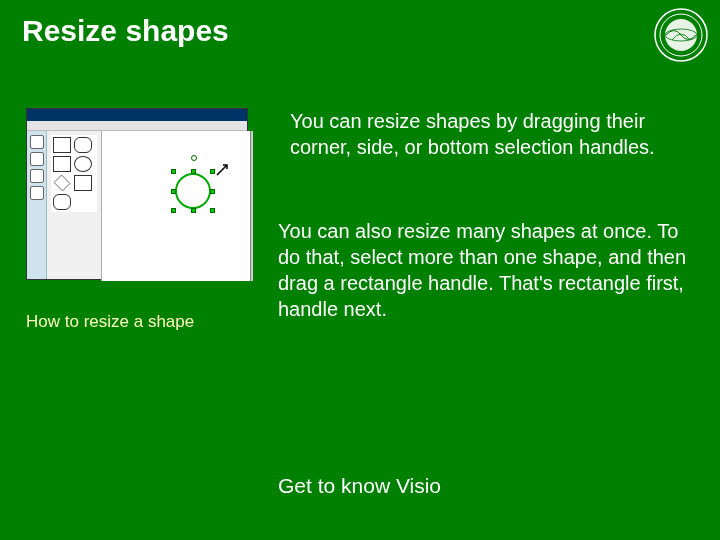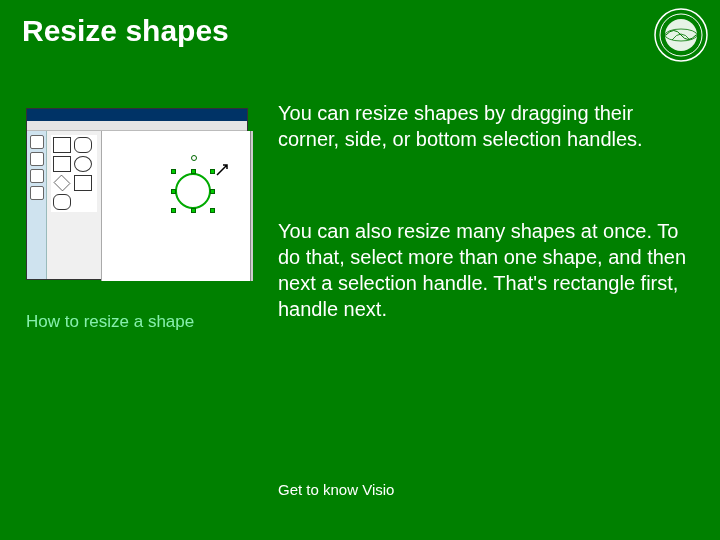--- a/index.html
+++ b/index.html
@@ -137,37 +137,37 @@
     position: absolute;
     width: 14px;
     height: 14px;
     stroke: #000;
   }
   .caption {
     position: absolute;
     top: 312px;
     left: 26px;
     font-size: 17px;
-    color: #86efac;
+    color: #fef9c3;
   }
   .para {
     position: absolute;
     left: 278px;
     width: 420px;
     font-size: 20px;
     line-height: 1.3;
     color: #ffffff;
   }
-  .para1 { top: 100px; }
+  .para1 { top: 108px; margin-left: 12px; }
   .para2 { top: 218px; }
   .footer {
     position: absolute;
     left: 278px;
     bottom: 42px;
-    font-size: 15px;
+    font-size: 21px;
     color: #ffffff;
   }
 </style>
 </head>
 <body>
 
 <div class="title">Resize shapes</div>
 
 <div class="logo">
   <svg viewBox="0 0 54 54" width="54" height="54">
@@ -215,15 +215,15 @@
       <svg class="hint" style="left:168px;top:32px" viewBox="0 0 14 14">
         <path d="M2 12 L12 2 M8 2 L12 2 L12 6" fill="none" stroke="#000" stroke-width="1.5"></path>
       </svg>
     </div>
   </div>
 </div>
 
 <div class="caption">How to resize a shape</div>
 
 <div class="para para1">You can resize shapes by dragging their corner, side, or bottom selection handles.</div>
-<div class="para para2">You can also resize many shapes at once. To do that, select more than one shape, and then next a selection handle. That's rectangle first, handle next.</div>
+<div class="para para2">You can also resize many shapes at once. To do that, select more than one shape, and then drag a rectangle handle. That's rectangle first, handle next.</div>
 
 <div class="footer">Get to know Visio</div>
 
 </body></html>

